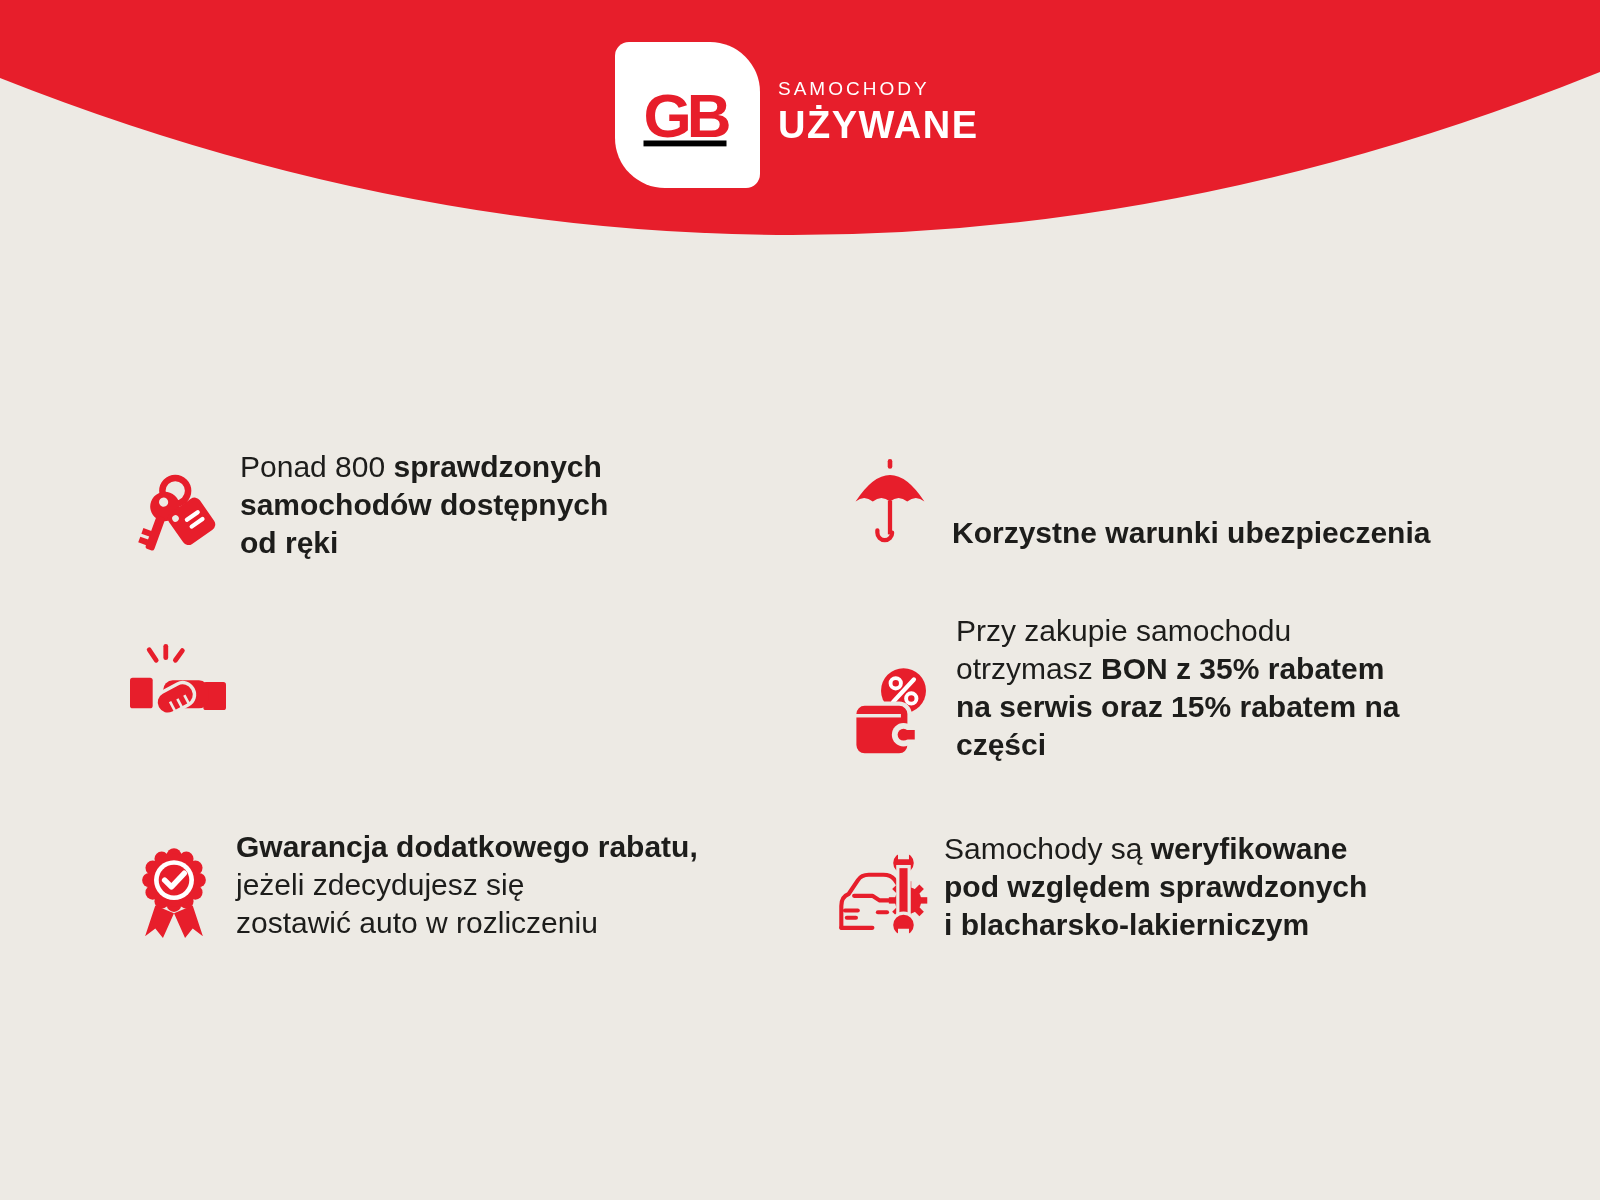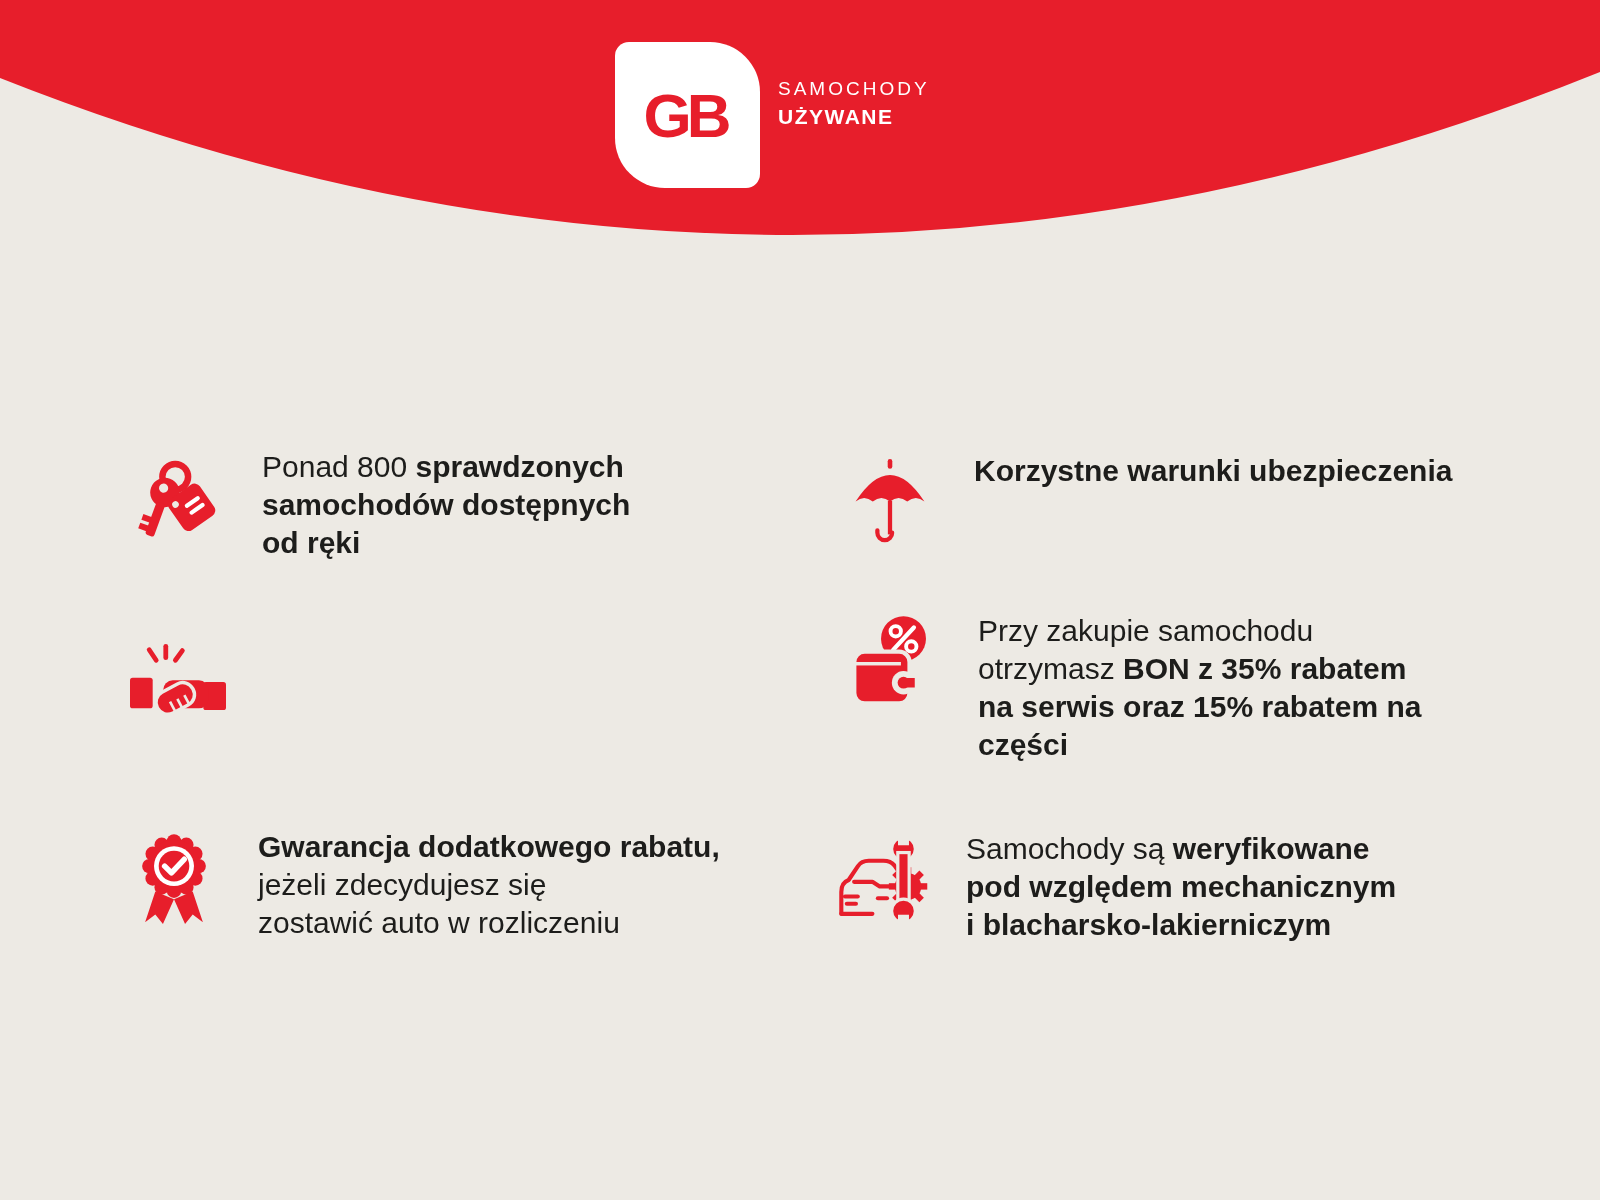--- a/index.html
+++ b/index.html
@@ -17,35 +17,35 @@
     overflow:hidden;
     font-family:"Liberation Sans","DejaVu Sans",sans-serif;
   }
   
   .hero-curve{position:absolute;top:0;left:0;width:1600px;height:400px;display:block;}
   
   .logo-box{
     position:absolute;left:615px;top:42px;width:145px;height:146px;
     background:var(--white);
     border-radius:14px 50px 14px 50px;
-    display:flex;align-items:center;justify-content:center;
+    display:flex;align-items:center;justify-content:center;text-decoration:underline;
   }
   .logo-monogram{
     color:var(--red);
     font-size:62px;font-weight:700;letter-spacing:-5px;
     transform:scaleY(.98);
     padding-right:5px;
   }
   .brand{position:absolute;left:778px;top:79px;color:var(--white);line-height:1;}
   .brand-line1{font-size:19px;font-weight:400;letter-spacing:3px;}
-  .brand-line2{font-size:21px;font-weight:700;letter-spacing:1.5px;margin-top:8px;}
+  .brand-line2{font-size:38px;font-weight:700;letter-spacing:1.5px;margin-top:8px;}
   
   .feature{
     position:absolute;
-    display:flex;align-items:flex-start;gap:22px;
+    display:flex;align-items:flex-end;
   }
   .feature-icon{
     width:96px;height:100px;flex-shrink:0;
     display:flex;align-items:center;justify-content:center;
   }
   .feature-text{
     margin-left:14px;
     white-space:pre-line;
     font-size:30px;line-height:38px;
     color:var(--ink);
@@ -215,17 +215,17 @@
         <g fill="var(--red)" stroke="var(--bg)" stroke-width="3.5">
           <circle cx="76" cy="16" r="13"></circle>
           <rect x="69.8" y="20" width="12.4" height="60"></rect>
           <circle cx="76" cy="84" r="13"></circle>
         </g>
         <rect x="70" y="0" width="12" height="12" fill="var(--bg)"></rect>
         <rect x="70" y="88" width="12" height="12" fill="var(--bg)"></rect>
       </svg>
     </div>
     <p class="feature-text"><span>Samochody są </span><b>weryfikowane
-pod względem mechanicznym
+pod względem sprawdzonych
 i blacharsko-lakierniczym</b></p>
   </div>
 
 </div>
 
 </body></html>

